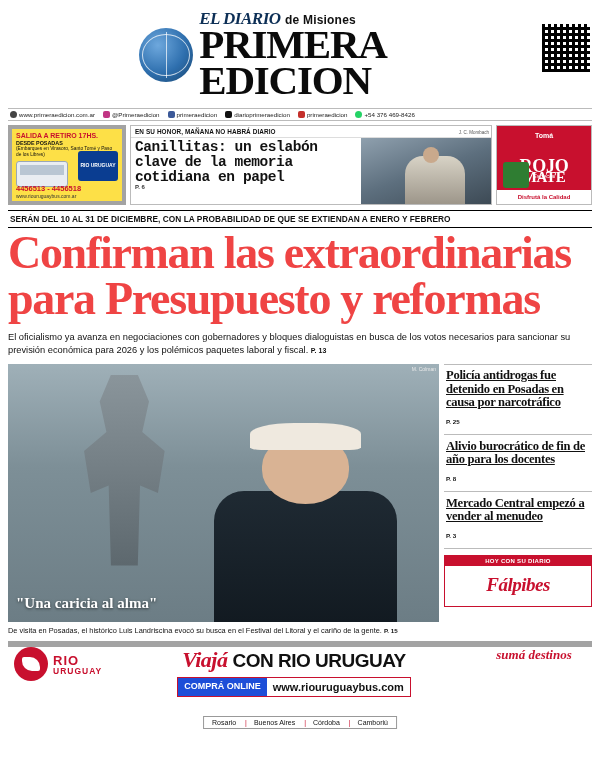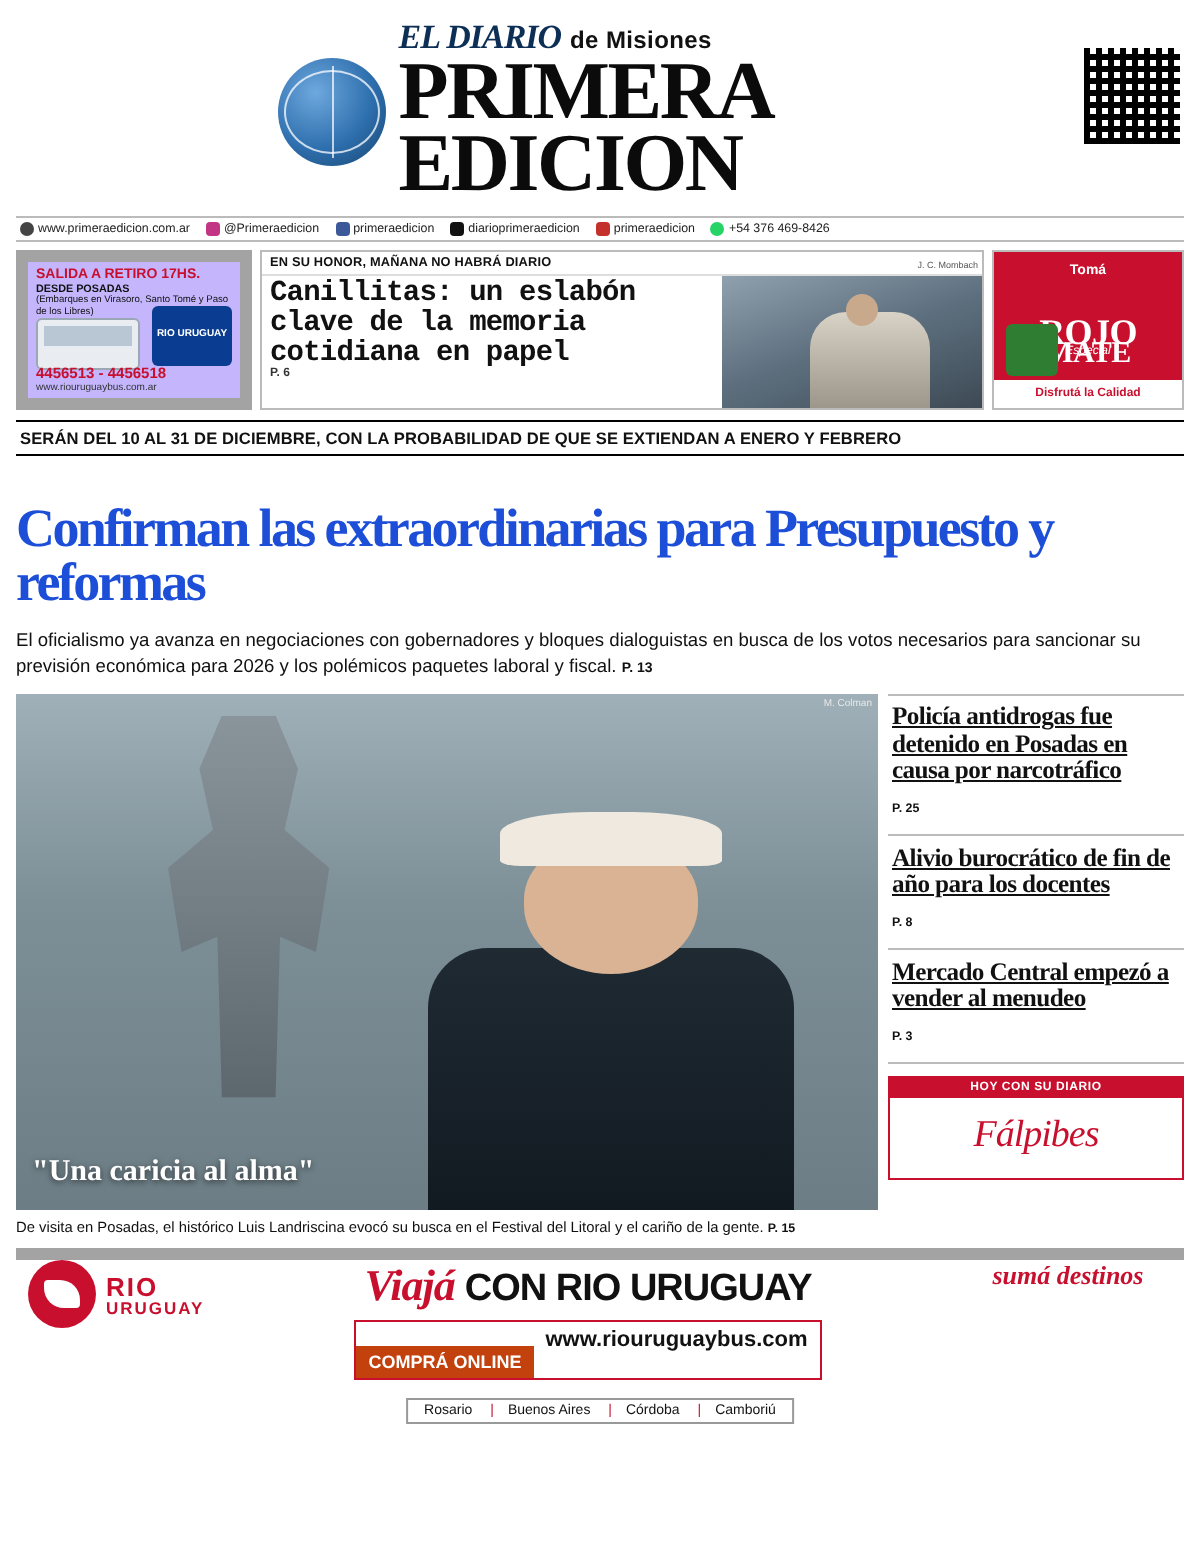--- a/index.html
+++ b/index.html
@@ -68,21 +68,21 @@
   .sico.ig { background: #c13584; border-radius: 2px;}
   .sico.fb { background: #3b5998; }
   .sico.tw { background: #111; }
   .sico.yt { background: #c4302b; }
   .sico.wa { background: #25d366; border-radius: 50%; }
   .sico.web { background: #444; border-radius: 50%; }
 
   
   .topstrip { display: flex; gap: 4px; margin-top: 4px; height: 80px; }
   .box-bus {
-    width: 118px; border: 6px solid #a3a3a3; position: relative; background: #c4b5fd;
+    width: 118px; border: 4px solid #a3a3a3; position: relative; background: #fde047;
     padding: 3px 4px; font-size: 5.6px; color: #111; overflow: hidden;
   }
   .box-bus .t1 { color: #c8102e; font-weight: bold; font-size: 7px; line-height: 1.05; }
   .box-bus .t2 { font-weight: bold; font-size: 5.4px; margin-top: 1px; }
   .box-bus .t3 { font-size: 4.8px; line-height: 1.2; }
   .box-bus .phone { color: #c8102e; font-weight: bold; font-size: 7.5px; margin-top: 2px; }
   .box-bus .site { font-size: 5px; color: #333; }
   .bus-art { position: absolute; left: 4px; bottom: 14px; width: 52px; height: 26px; background: #e9edf2; border: 1px solid #9aa7b5; border-radius: 3px; }
   .bus-art:before { content:""; position:absolute; left:3px; top:3px; right:3px; height:10px; background:#b9c6d3; }
   .ru-badge { position: absolute; right: 4px; top: 22px; width: 40px; height: 30px; background: #0a3d91; color: #fff; border-radius: 3px; font-size: 5px; font-weight: bold; display: flex; align-items: center; justify-content: center; text-align: center; line-height: 1.1; }
@@ -112,22 +112,22 @@
   .box-ad .band { position: absolute; left: 0; right: 0; bottom: 0; height: 14px; background: #fff; color: #c8102e; font-size: 6px; font-weight: bold; display: flex; align-items: center; justify-content: center; }
   .box-ad .pack { position: absolute; left: 6px; bottom: 16px; width: 26px; height: 26px; background: #2f7d32; border-radius: 3px; }
 
   
   .overline {
     border-top: 1px solid #000; border-bottom: 1px solid #000;
     font-size: 8.3px; font-weight: bold; padding: 3px 2px; margin-top: 5px; letter-spacing: .05px;
   }
   .headline {
     font-family: "Liberation Serif", serif; font-weight: bold;
-    font-size: 27px; line-height: 1.0; letter-spacing: -1.3px;
-    margin-top: 23px; color: #1d4ed8;
+    font-size: 46px; line-height: 1.0; letter-spacing: -1.3px;
+    margin-top: 2px; color: #ef4444;
   }
   .subhead {
     font-size: 9.3px; line-height: 1.42; margin-top: 9px; color: #111; padding-right: 4px;
   }
   .subhead .pag { font-weight: bold; font-size: 7px; }
 
   
   .main-area { display: flex; gap: 5px; margin-top: 7px; height: 258px; }
   .photo-main { flex: 1; position: relative; background: linear-gradient(180deg,#9fb0b8 0%,#7d8f97 40%,#6c7d85 100%); overflow: hidden; }
   .photo-main .credit { position: absolute; right: 3px; top: 2px; font-size: 5px; color: #e9e9e9; }
@@ -150,40 +150,40 @@
   .right-col { width: 148px; display: flex; flex-direction: column; }
   .rc-item { border-bottom: 1px solid #bbb; padding: 5px 2px 6px 2px; }
   .rc-item:first-child { border-top: 1px solid #bbb; padding-top: 4px; }
   .rc-item h3 {
     font-family: "Liberation Serif", serif; font-weight: bold;
     font-size: 12.6px; line-height: 1.07; letter-spacing: -.3px; color: #111; text-decoration: underline;
   }
   .rc-item .pag { font-size: 6.2px; font-weight: bold; }
   .rc-promo { margin-top: 6px; border: 1px solid #c8102e; background: #fff; height: 52px; position: relative; }
   .rc-promo .top { background: #c8102e; color: #fff; font-size: 6px; font-weight: bold; text-align: center; padding: 2px 0; letter-spacing: .3px; }
-  .rc-promo .brand { position: absolute; left: 0; right: 0; top: 18px; text-align: center; font-family: "Liberation Serif", serif; font-style: italic; font-weight: normal; font-size: 19px; color: #c8102e; letter-spacing: -.5px; }
+  .rc-promo .brand { position: absolute; left: 0; right: 0; top: 18px; text-align: center; font-family: "Liberation Serif", serif; font-style: italic; font-weight: bold; font-size: 19px; color: #c8102e; letter-spacing: -.5px; }
 
   .photo-caption { font-size: 7.4px; margin-top: 4px; color: #111; }
   .photo-caption .pag { font-weight: bold; font-size: 6.2px; }
 
   
   .bottom-ad {
     margin-top: 6px; height: 92px; border-top: 6px solid #a3a3a3; position: relative;
     background: #fff; display: flex; align-items: flex-start; padding: 0 6px;
   }
   .ru-logo { width: 92px; display: flex; align-items: center; gap: 5px; }
   .ru-mark { width: 34px; height: 34px; border-radius: 50%; background: #c8102e; position: relative; flex: none; }
   .ru-mark:after { content:""; position:absolute; left:8px; top:10px; width:18px; height:14px; background:#fff; border-radius: 2px 10px 2px 10px; }
   .ru-name { font-size: 12px; font-weight: bold; color: #c8102e; line-height: 1; letter-spacing: -.3px; }
   .ru-name span { display: block; font-size: 8.5px; color: #c8102e; letter-spacing: 1px; }
   .ad-center { flex: 1; text-align: center; }
   .ad-viaja { font-family: "Liberation Serif", serif; font-style: italic; font-weight: bold; font-size: 22px; color: #c8102e; letter-spacing: -.5px; }
   .ad-viaja b { color: #111; font-style: normal; font-family: "Liberation Sans", sans-serif; font-size: 19px; }
   .ad-online { display: inline-flex; align-items: stretch; margin-top: 4px; border: 1px solid #c8102e; }
-  .ad-online .l { background: #c2410c; color: #fff; font-size: 9px; font-weight: bold; padding: 3px 6px; margin-top: 12px; }
+  .ad-online .l { background: #1d4ed8; color: #fff; font-size: 9px; font-weight: bold; padding: 3px 6px; }
   .ad-online .r { background: #fff; color: #111; font-size: 11px; font-weight: bold; padding: 3px 6px; }
   .ad-right { width: 104px; text-align: center; font-family: "Liberation Serif", serif; font-style: italic; font-weight: bold; font-size: 13px; color: #c8102e; }
   .cities { position: absolute; left: 50%; transform: translateX(-50%); bottom: 4px; border: 1px solid #999; font-size: 7px; padding: 2px 8px; color: #111; display: flex; gap: 7px; }
   .cities span:not(:last-child):after { content: " |"; color: #c8102e; margin-left: 7px; }
 </style>
 </head>
 <body>
 
 <div class="page">
 

